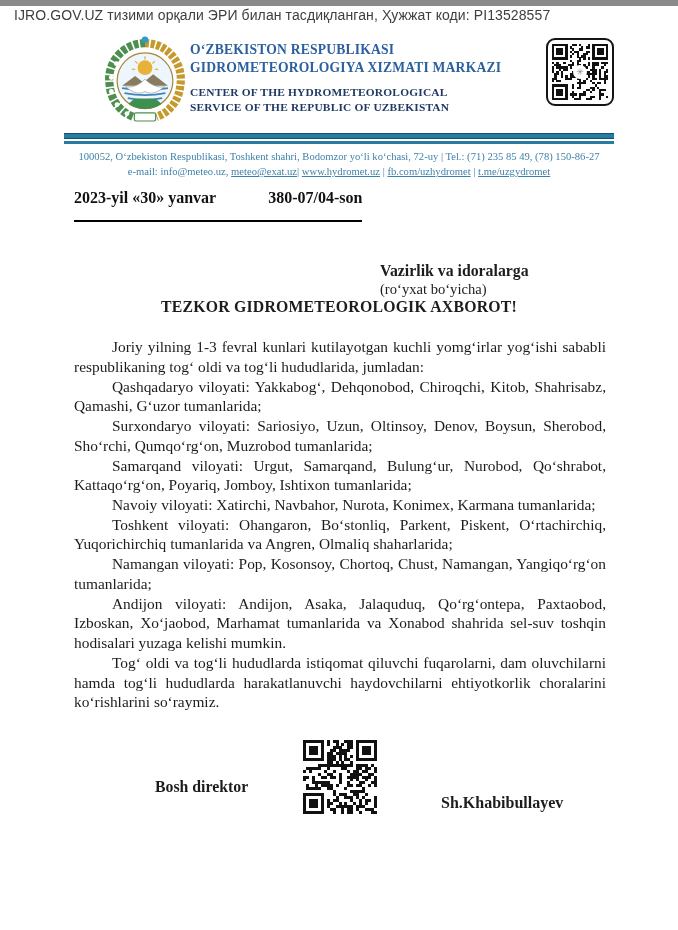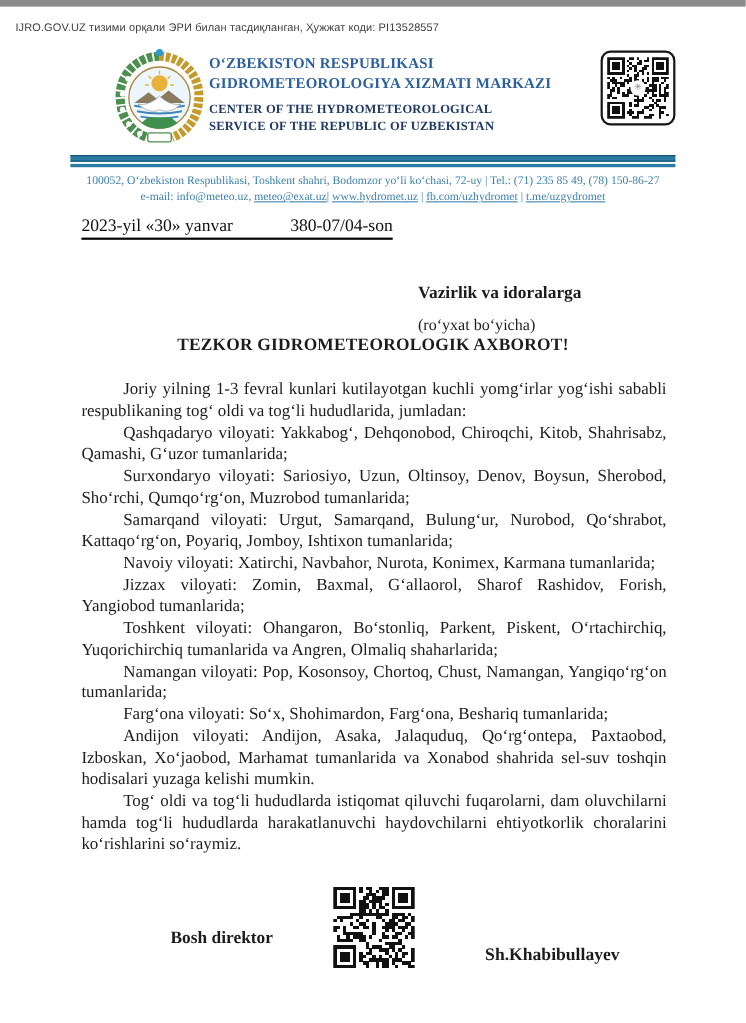--- a/index.html
+++ b/index.html
@@ -2,22 +2,22 @@
 <html><head>
 <meta charset="utf-8">
 <style>
   html,body{margin:0;padding:0;}
   body{
     width:678px;height:930px;background:#ffffff;overflow:hidden;position:relative;
     font-family:"Liberation Serif", serif;color:#1c1c1c;
   }
   .topbar{height:6px;background:#8a8a8a;}
   .verify{
-    font-family:"Liberation Sans", sans-serif;font-size:10px;color:#3e3e3e;
-    padding:14px 0 0 14px;letter-spacing:.1px;
+    font-family:"Liberation Sans", sans-serif;font-size:14px;color:#3e3e3e;
+    padding:1px 0 0 14px;letter-spacing:.1px;
   }
   .header{display:flex;align-items:flex-start;margin:13px 64px 0 64px;}
   .emblem{margin-left:40px;width:82px;height:88px;flex:0 0 auto;}
   .orgnames{margin-left:4px;padding-top:5px;flex:1;}
   .uzname{color:#2b5f9e;font-weight:bold;font-size:13.6px;line-height:1.3;letter-spacing:.2px;}
   .enname{color:#203a63;font-weight:bold;font-size:11.4px;line-height:1.3;margin-top:9px;letter-spacing:.2px;}
   .qrbox{
     flex:0 0 auto;border:2.5px solid #151515;border-radius:9px;padding:4px;
     width:56px;height:56px;position:relative;background:#fff;margin-top:2px;
   }
@@ -27,27 +27,27 @@
     color:#8a8a8a;font-size:9px;font-family:"DejaVu Sans",sans-serif;
   }
   .divider{margin:9px 64px 0 64px;}
   .divider .l1{height:4px;background:#2a7aa2;border-top:1.5px solid #11506f;border-bottom:1.5px solid #11506f;}
   .divider .l2{height:2.5px;background:#2a7aa2;margin-top:2px;}
   .contact{
     text-align:center;color:#3d80a8;font-size:10.6px;line-height:1.5;margin-top:5px;
   }
   .contact .u{text-decoration:underline;}
   .refline{
-    display:inline-block;margin:9px 0 0 74px;font-weight:normal;font-size:16px;
-    border-bottom:2px solid #000;padding-bottom:1px;color:#111;
+    display:inline-block;margin:9px 0 0 74px;font-weight:bold;font-size:16px;
+    border-bottom:2px solid #000;padding-bottom:13px;color:#111;
   }
   .refgap{display:inline-block;width:52px;}
   .recipient{width:240px;margin:40px 58px 0 auto;}
   .recipient .r1{font-weight:bold;font-size:15.8px;}
-  .recipient .r2{font-size:14.6px;margin-top:12px;}
+  .recipient .r2{font-size:14.6px;margin-top:1px;}
   .title{text-align:center;font-weight:bold;font-size:15.8px;letter-spacing:.2px;}
   .bodytext{margin:21px 72px 0 74px;width:532px;font-size:15.4px;line-height:1.28;text-align:justify;}
   .bodytext p{margin:0;text-indent:38px;}
   .b{font-weight:normal;}
   .sigrow{position:relative;height:110px;margin-top:26px;}
   .sig-role{position:absolute;left:155px;top:40px;font-weight:bold;font-size:15.8px;}
   .sig-name{position:absolute;left:441px;top:56px;font-weight:bold;font-size:16px;}
   .sig-qr{position:absolute;left:303px;top:2px;}
   svg{display:block;}
 </style>
@@ -413,24 +413,22 @@
 </div>
 
 <div class="title">TEZKOR GIDROMETEOROLOGIK AXBOROT!</div>
 
 <div class="bodytext">
   <p><span>Joriy yilning </span><span class="b">1-3 fevral kunlari</span><span> kutilayotgan kuchli yomg‘irlar yog‘ishi sababli respublikaning tog‘ oldi va tog‘li hududlarida, jumladan:</span></p>
   <p><span class="b">Qashqadaryo viloyati:</span><span> Yakkabog‘, Dehqonobod, Chiroqchi, Kitob, Shahrisabz, Qamashi, G‘uzor tumanlarida;</span></p>
   <p><span class="b">Surxondaryo viloyati:</span><span> Sariosiyo, Uzun, Oltinsoy, Denov, Boysun, Sherobod, Sho‘rchi, Qumqo‘rg‘on, Muzrobod tumanlarida;</span></p>
   <p><span class="b">Samarqand viloyati:</span><span> Urgut, Samarqand, Bulung‘ur, Nurobod, Qo‘shrabot, Kattaqo‘rg‘on, Poyariq, Jomboy, Ishtixon tumanlarida;</span></p>
   <p><span class="b">Navoiy viloyati:</span><span> Xatirchi, Navbahor, Nurota, Konimex, Karmana tumanlarida;</span></p>
-  <p><span class="b">Jizzax viloyati:</span><span> Zomin, Baxmal, G‘allaorol, Sharof Rashidov, Forish, Yangiobod tumanlarida;</span></p>
   <p><span class="b">Toshkent viloyati:</span><span> Ohangaron, Bo‘stonliq, Parkent, Piskent, O‘rtachirchiq, Yuqorichirchiq tumanlarida va Angren, Olmaliq shaharlarida;</span></p>
   <p><span class="b">Namangan viloyati:</span><span> Pop, Kosonsoy, Chortoq, Chust, Namangan, Yangiqo‘rg‘on tumanlarida;</span></p>
-  <p><span class="b">Farg‘ona viloyati:</span><span> So‘x, Shohimardon, Farg‘ona, Beshariq tumanlarida;</span></p>
   <p><span class="b">Andijon viloyati:</span><span> Andijon, Asaka, Jalaquduq, Qo‘rg‘ontepa, Paxtaobod, Izboskan, Xo‘jaobod, Marhamat tumanlarida va Xonabod shahrida </span><span class="b">sel-suv toshqin hodisalari yuzaga kelishi mumkin.</span></p>
   <p><span>Tog‘ oldi va tog‘li hududlarda istiqomat qiluvchi fuqarolarni, dam oluvchilarni hamda tog‘li hududlarda harakatlanuvchi haydovchilarni ehtiyotkorlik choralarini ko‘rishlarini so‘raymiz.</span></p>
 </div>
 
 <div class="sigrow">
   <div class="sig-role">Bosh direktor</div>
   <svg class="sig-qr" width="74" height="74" shape-rendering="crispEdges">
       <rect x="0.00" y="0.00" width="3" height="3" fill="#111"></rect>
       <rect x="2.96" y="0.00" width="3" height="3" fill="#111"></rect>
       <rect x="5.92" y="0.00" width="3" height="3" fill="#111"></rect>

